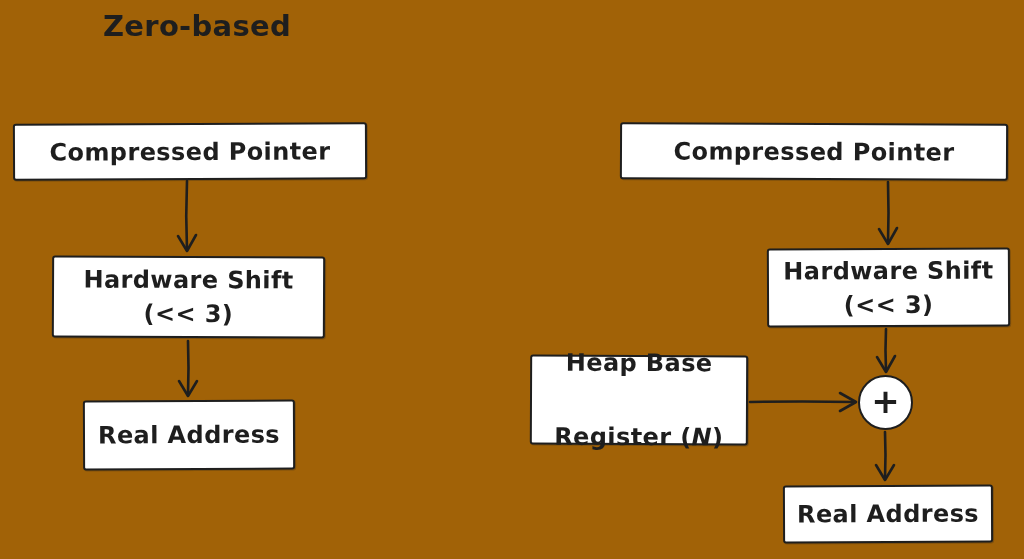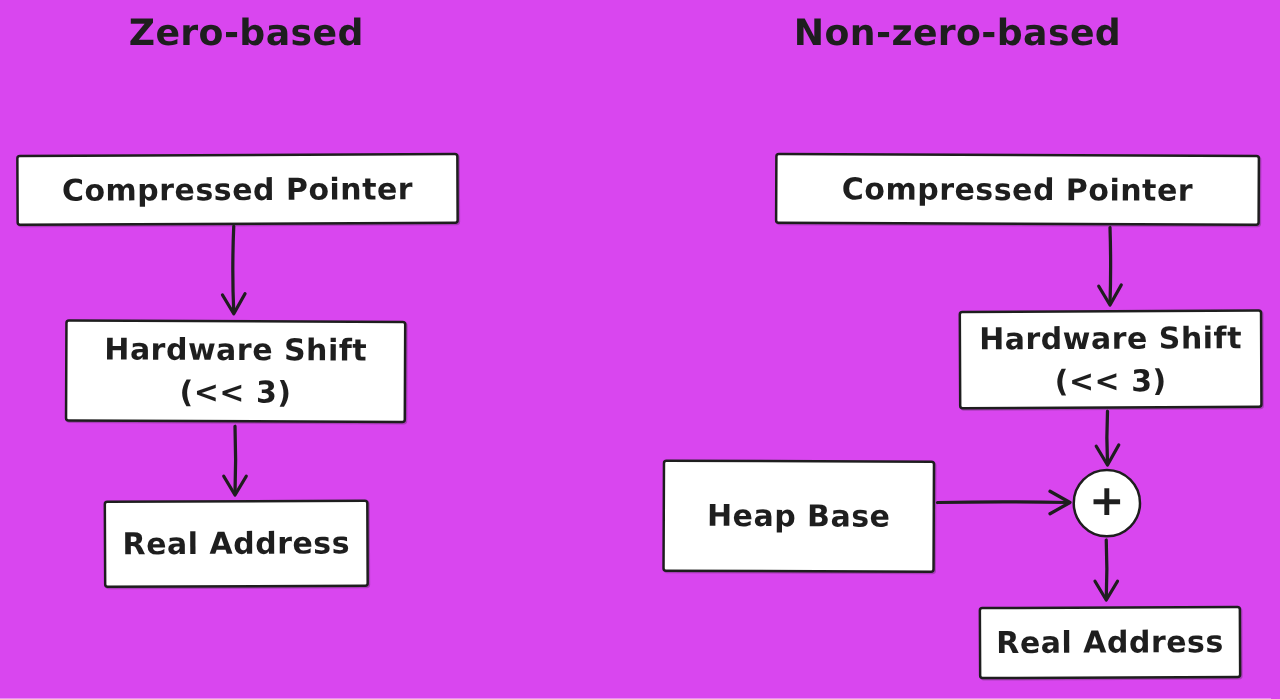--- a/index.html
+++ b/index.html
@@ -4,21 +4,21 @@
 <style>
   html, body {
     margin: 0;
     padding: 0;
     background: #ffffff;
   }
   .canvas {
     position: relative;
     width: 1024px;
     height: 559px;
-    background: #d946ef;
+    background: #a16207;
     overflow: hidden;
     font-family: "DejaVu Sans", sans-serif;
     color: #1e1e1e;
   }
   .title-block {
     position: absolute;
     text-align: center;
     font-size: 29px;
     font-weight: 600;
     line-height: 41px;
@@ -77,21 +77,20 @@
 </head>
 <body>
 
 <div class="canvas">
 
   <div class="title-block" style="left:30px; top:6px; width:334px;">
     <div>Zero-based</div>
   </div>
 
   <div class="title-block" style="left:599px; top:6px; width:334px;">
-    <div>Non-zero-based</div>
   </div>
 
   <div class="node tilt-a" style="left:13px; top:123px; width:354px; height:57px;">
     <div>Compressed Pointer</div>
   </div>
 
   <div class="node tilt-b" style="left:52px; top:256px; width:273px; height:82px;">
     <div>Hardware Shift</div>
     <div>(&lt;&lt; 3)</div>
   </div>
@@ -102,22 +101,23 @@
 
   <div class="node tilt-b" style="left:620px; top:123px; width:388px; height:57px;">
     <div>Compressed Pointer</div>
   </div>
 
   <div class="node tilt-a" style="left:767px; top:248px; width:243px; height:79px;">
     <div>Hardware Shift</div>
     <div>(&lt;&lt; 3)</div>
   </div>
 
-  <div class="node tilt-b" style="left:530px; top:368px; width:218px; height:90px;gap:40px;">
+  <div class="node tilt-b" style="left:530px; top:355px; width:218px; height:90px;gap:40px;">
     <div>Heap Base</div>
+    <div><span>Register (</span><span class="var-italic">N</span><span>)</span></div>
   </div>
 
   <div class="plus-circle" style="left:858px; top:375px; width:55px; height:55px;">
     <span>+</span>
   </div>
 
   <div class="node tilt-a" style="left:783px; top:485px; width:210px; height:58px;">
     <div>Real Address</div>
   </div>
 

